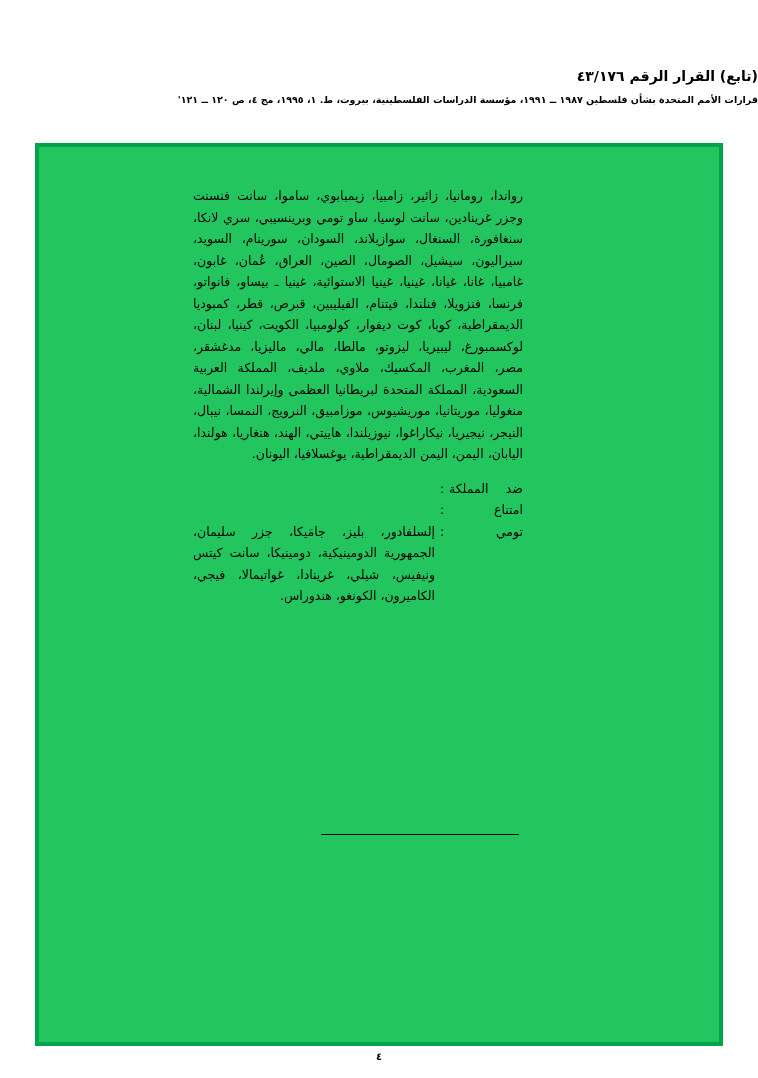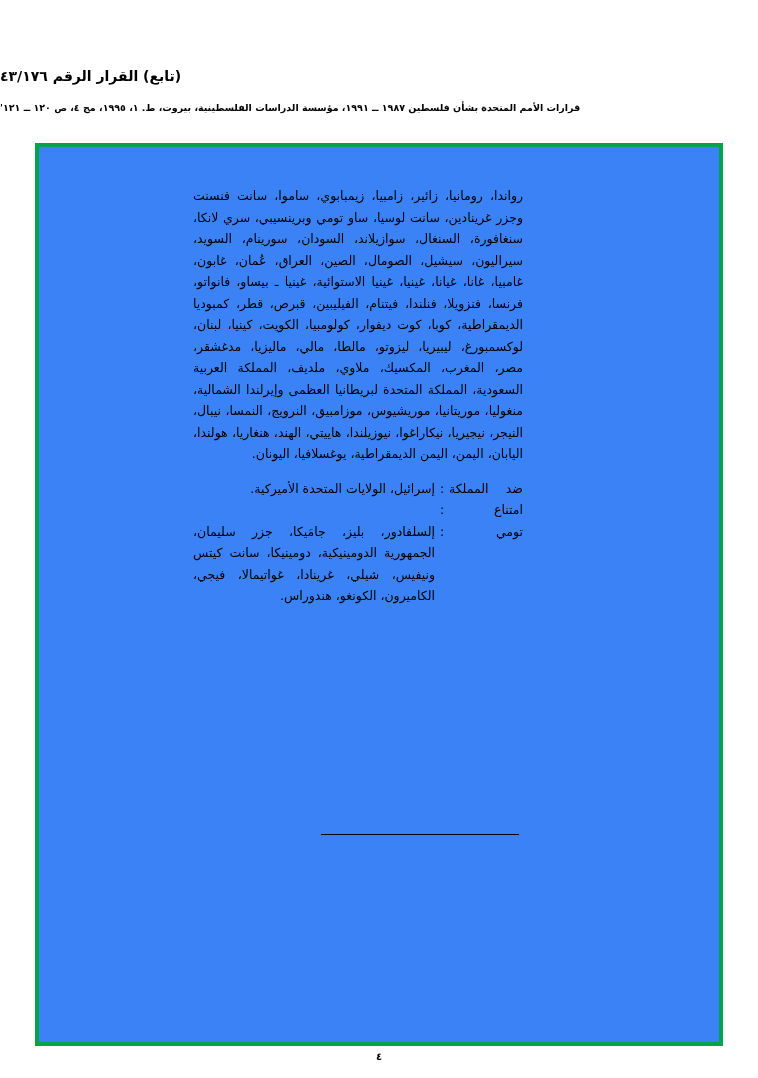--- a/index.html
+++ b/index.html
@@ -20,45 +20,45 @@
     position: absolute;
     inset: 0;
   }
 
   
   .header {
     position: absolute;
     top: 68px;
     left: 0;
     right: 0;
-    text-align: left;
+    text-align: right;
   }
   .header-title {
     font-size: 14px;
     font-weight: bold;
     letter-spacing: 0.2px;
     direction: rtl;
   }
   .header-source {
-    margin-top: 18px;
+    margin-top: 10px;
     font-size: 9.5px;
     font-weight: bold;
     direction: rtl;
   }
 
   
   .frame {
     position: absolute;
     top: 143px;
     left: 35px;
     width: 688px;
     height: 903px;
     border: 4px solid #00a44a;
     box-sizing: border-box;
-    background: #3b82f6;
+    background: #22c55e;
   }
 
   
   .content {
     position: absolute;
     top: 38px;
     right: 196px;
     width: 330px;
     direction: rtl;
   }
@@ -137,21 +137,20 @@
 
     <div class="content">
 
       <div class="para-justified">رواندا، رومانيا، زائير، زامبيا، زيمبابوي، ساموا، سانت فنسنت وجزر غرينادين، سانت لوسيا، ساو تومي وبرينسيبي، سري لانكا، سنغافورة، السنغال، سوازيلاند، السودان، سورينام، السويد، سيراليون، سيشيل، الصومال، الصين، العراق، عُمان، غابون، غامبيا، غانا، غيانا، غينيا، غينيا الاستوائية، غينيا ـ بيساو، فانواتو، فرنسا، فنزويلا، فنلندا، فيتنام، الفيليبين، قبرص، قطر، كمبوديا الديمقراطية، كوبا، كوت ديفوار، كولومبيا، الكويت، كينيا، لبنان، لوكسمبورغ، ليبيريا، ليزوتو، مالطا، مالي، ماليزيا، مدغشقر، مصر، المغرب، المكسيك، ملاوي، ملديف، المملكة العربية السعودية، المملكة المتحدة لبريطانيا العظمى وإيرلندا الشمالية، منغوليا، موريتانيا، موريشيوس، موزامبيق، النرويج، النمسا، نيبال، النيجر، نيجيريا، نيكاراغوا، نيوزيلندا، هاييتي، الهند، هنغاريا، هولندا، اليابان، اليمن، اليمن الديمقراطية، يوغسلافيا، اليونان.</div>
 
       <div class="vote-list">
 
         <div class="vote-row">
           <span class="vote-label">ضد المملكة</span>
           <span class="vote-colon">:</span>
-          <span class="vote-value">إسرائيل، الولايات المتحدة الأميركية.</span>
         </div>
 
         <div class="vote-row">
           <span class="vote-label">امتناع</span>
           <span class="vote-colon">:</span>
         </div>
 
         <div class="vote-row">
           <span class="vote-label">تومي</span>
           <span class="vote-colon">:</span>

